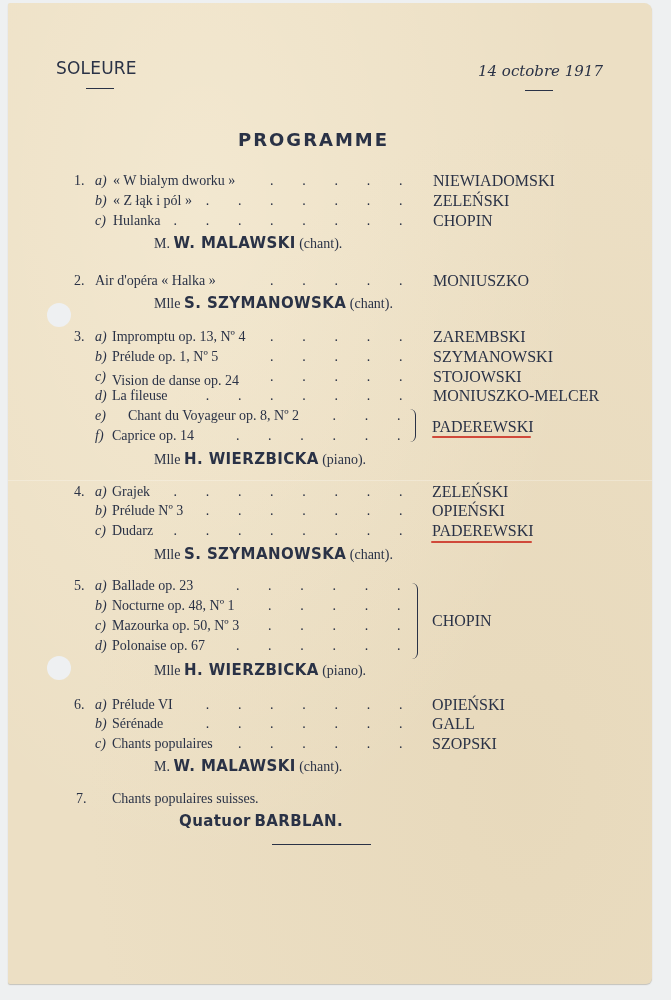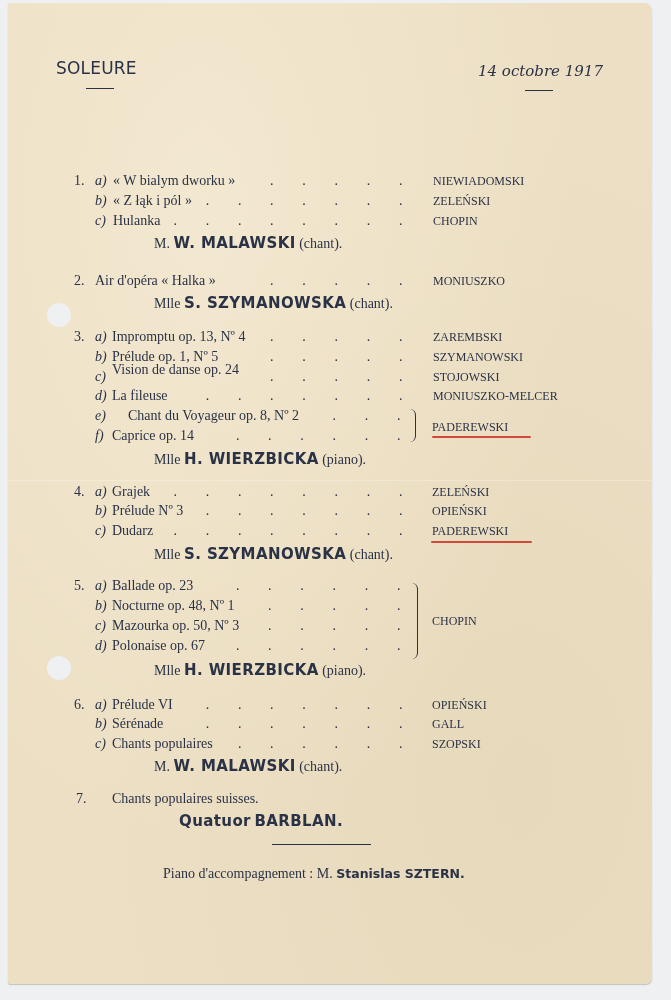--- a/index.html
+++ b/index.html
@@ -73,21 +73,21 @@
       position: absolute;
       font-family: "Liberation Serif", serif;
       font-size: 14px;
       line-height: 16px;
       letter-spacing: 12.6px;
       white-space: nowrap;
       text-align: right;
       overflow: hidden;
       direction: rtl;
     }
-    .comp { font-size: 12px; }
+    .comp { font-size: 16px; }
     .perf {
       position: absolute;
       font-family: "Liberation Serif", "DejaVu Serif", serif;
       font-size: 14px;
       white-space: nowrap;
       line-height: 16px;
     }
     .perf b {
       font-family: "DejaVu Sans", sans-serif;
       font-weight: bold;
@@ -121,20 +121,21 @@
   <div class="hole" style="left:39px; top:300px;"></div>
   <div class="hole" style="left:39px; top:653px;"></div>
 </div>
 
 <div class="ink" style="position:absolute; left:0; top:0; width:671px; height:1000px;">
 
   <div class="abs city">SOLEURE</div>
   <div class="dash" style="left:86px; top:88px; width:28px;"></div>
   <div class="abs date">14 octobre 1917</div>
   <div class="dash" style="left:525px; top:90px; width:28px;"></div>
+  <div class="abs title">PROGRAMME</div>
 
   <div>
     <span class="num" style="left:74px; top:173px;">1.</span>
     <span class="lbl" style="left:95px; top:173px;">a)</span>
     <span class="work" style="left:113px; top:173px;">« W bialym dworku »</span>
     <span class="dots" style="left:255px; width:160px; top:173px;">. . . . . . . . . . . . . . . . . . . . . . . .</span>
     <span class="comp" style="left:433px; top:173px;">NIEWIADOMSKI</span>
 
     <span class="lbl" style="left:95px; top:193px;">b)</span>
     <span class="work" style="left:113px; top:193px;">« Z łąk i pól »</span>
@@ -172,21 +173,21 @@
     <span class="work" style="left:112px; top:329px;">Impromptu op. 13, Nº 4</span>
     <span class="dots" style="left:262px; width:153px; top:329px;">. . . . . . . . . . . . . . . . . . . . . . . .</span>
     <span class="comp" style="left:433px; top:329px;">ZAREMBSKI</span>
 
     <span class="lbl" style="left:95px; top:349px;">b)</span>
     <span class="work" style="left:112px; top:349px;">Prélude op. 1, Nº 5</span>
     <span class="dots" style="left:245px; width:170px; top:349px;">. . . . . . . . . . . . . . . . . . . . . . . .</span>
     <span class="comp" style="left:433px; top:349px;">SZYMANOWSKI</span>
 
     <span class="lbl" style="left:95px; top:369px;">c)</span>
-    <span class="work" style="left:112px; top:362px;">Vision de danse op. 24</span>
+    <span class="work" style="left:112px; top:373px;">Vision de danse op. 24</span>
     <span class="dots" style="left:262px; width:153px; top:369px;">. . . . . . . . . . . . . . . . . . . . . . . .</span>
     <span class="comp" style="left:433px; top:369px;">STOJOWSKI</span>
 
     <span class="lbl" style="left:95px; top:388px;">d)</span>
     <span class="work" style="left:112px; top:388px;">La fileuse</span>
     <span class="dots" style="left:180px; width:235px; top:388px;">. . . . . . . . . . . . . . . . . . . . . . . .</span>
     <span class="comp" style="left:433px; top:388px;">MONIUSZKO-MELCER</span>
 
     <span class="lbl" style="left:95px; top:408px;">e)</span>
     <span class="work" style="left:128px; top:408px;">Chant du Voyageur op. 8, Nº 2</span>
@@ -289,18 +290,13 @@
     <span class="work" style="left:112px; top:791px;">Chants populaires suisses.</span>
 
     <span class="perf" style="left:179px; top:813px;">
       <b>Quatuor</b>
       <b>BARBLAN.</b>
     </span>
   </div>
 
   <div class="dash" style="left:272px; top:844px; width:99px;"></div>
 
-  <div class="abs footer">
-    <span>Piano d'accompagnement :</span>
-    <span>M.</span>
-    <b>Stanislas SZTERN.</b>
-  </div>
 </div>
 
 </body></html>

